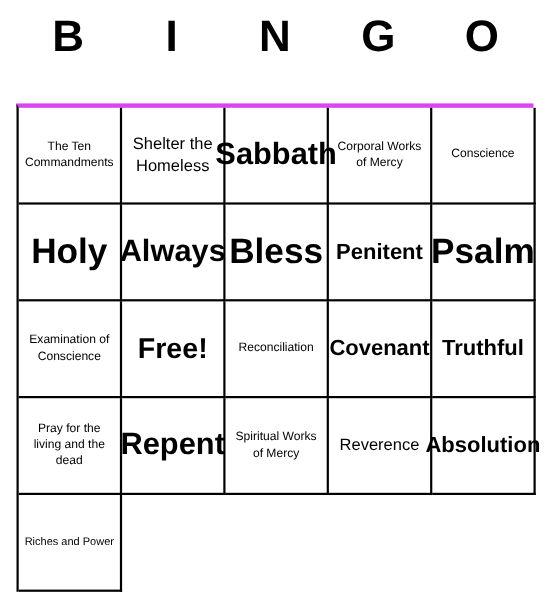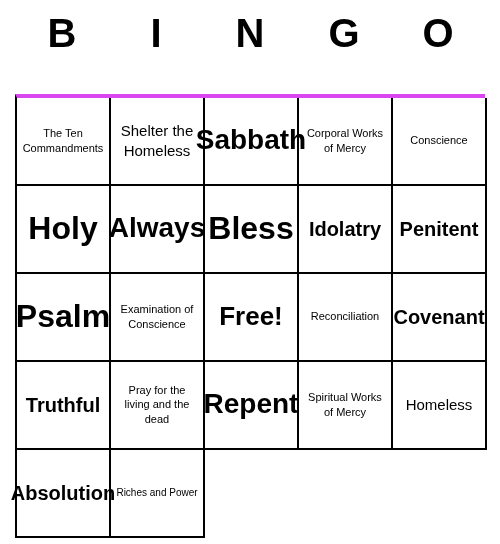--- a/index.html
+++ b/index.html
@@ -99,23 +99,20 @@
       <div class="bingo-cell">
         <span class="cell-text-xlarge">Holy</span>
       </div>
       <div class="bingo-cell">
         <span class="cell-text-large">Always</span>
       </div>
       <div class="bingo-cell">
         <span class="cell-text-xlarge">Bless</span>
       </div>
       <div class="bingo-cell">
-        <span class="cell-text" style="font-size: 20px; font-weight: bold;">Idolatry</span>
-      </div>
-      <div class="bingo-cell">
         <span class="cell-text" style="font-size: 20px; font-weight: bold;">Penitent</span>
       </div>
       <div class="bingo-cell">
         <span class="cell-text-xlarge">Psalm</span>
       </div>
       <div class="bingo-cell">
         <span class="cell-text-small">Examination of Conscience</span>
       </div>
       <div class="bingo-cell">
         <span class="free-cell">Free!</span>
@@ -132,21 +129,21 @@
       <div class="bingo-cell">
         <span class="cell-text-small">Pray for the living and the dead</span>
       </div>
       <div class="bingo-cell">
         <span class="cell-text-large">Repent</span>
       </div>
       <div class="bingo-cell">
         <span class="cell-text-small">Spiritual Works of Mercy</span>
       </div>
       <div class="bingo-cell">
-        <span class="cell-text" style="font-size: 15px; font-weight: normal;">Homeless</span>
+        <span class="cell-text" style="font-size: 15px; font-weight: normal;">Reverence</span>
       </div>
       <div class="bingo-cell">
         <span class="cell-text" style="font-size: 20px; font-weight: bold;">Absolution</span>
       </div>
       <div class="bingo-cell">
         <span class="cell-text" style="font-size: 10px; font-weight: normal;">Riches and Power</span>
       </div>
     </div>
 </div>
 

